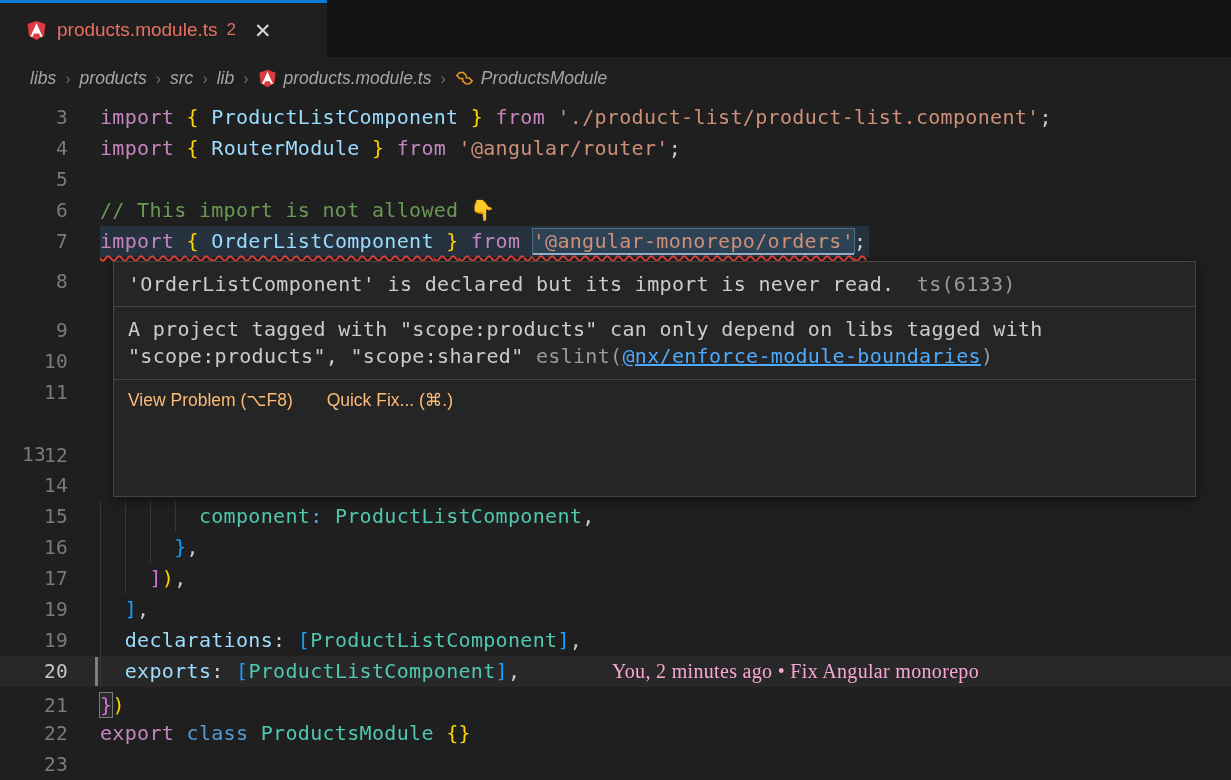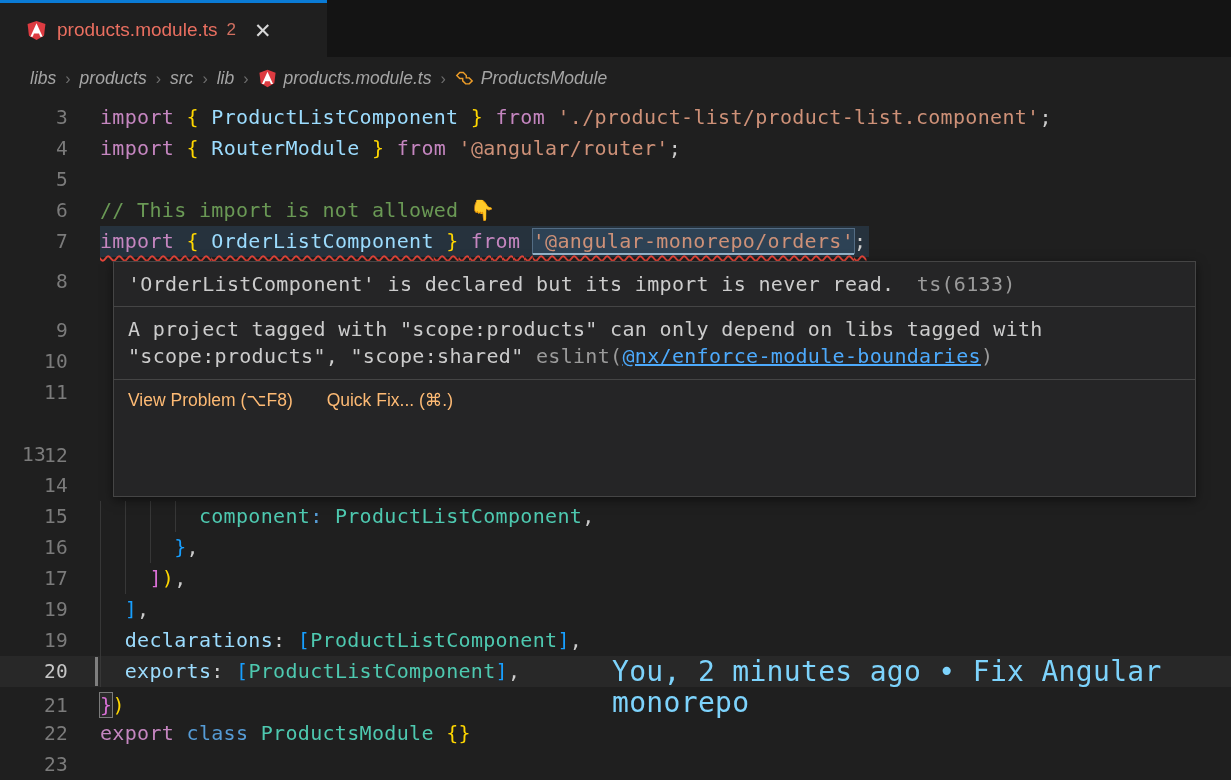--- a/index.html
+++ b/index.html
@@ -47,21 +47,21 @@
     text-underline-offset:7px; padding-right:3px;
   }
   .guide { position:absolute; top:0; width:1px; height:31px; background:#373737; }
   .tok-strbox {
     background:rgba(86,156,214,0.16);
     box-shadow:0 0 0 1px rgba(140,180,220,0.45);
     text-decoration:underline solid #93b2c9 1.5px; text-underline-offset:5px;
     cursor:pointer;
   }
   .tok-b2m { outline:1px solid #7b7b7b; background:rgba(120,120,120,0.12); }
-  .blame { position:absolute; left:612px; top:0; color:#7dd3fc; font-size:28px; line-height:31px; letter-spacing:0.32px; }
+  .blame { position:absolute; left:612px; top:0; color:#f9a8d4; font-size:20px; line-height:31px; letter-spacing:0.32px;font-family:Liberation Serif, serif; }
   
   .popup {
     position:absolute; left:113px; top:261px; width:1083px; height:236px;
     background:#252526; border:1px solid #454545; z-index:10;
     box-shadow:0 3px 10px rgba(0,0,0,0.5); color:#cccccc;
     font-size:20px; letter-spacing:0.32px;
   }
   .p-row { padding:0 14px; }
   .p1 { height:44px; line-height:44px; }
   .p2 { height:73px; padding-top:9px; line-height:27px; border-top:1px solid #454545; }

